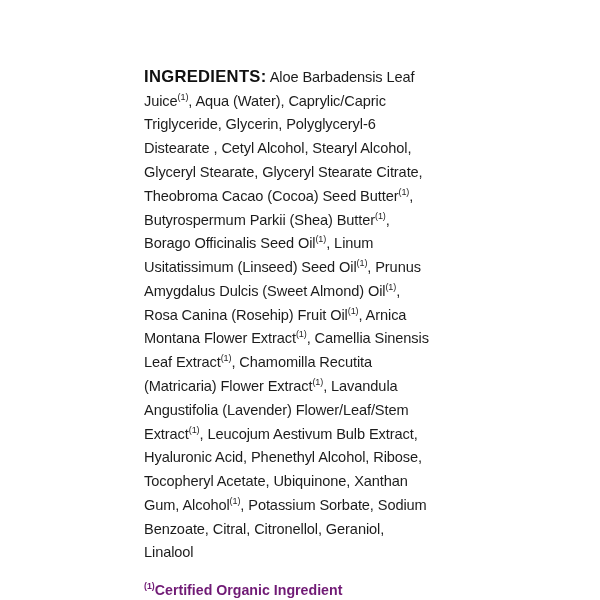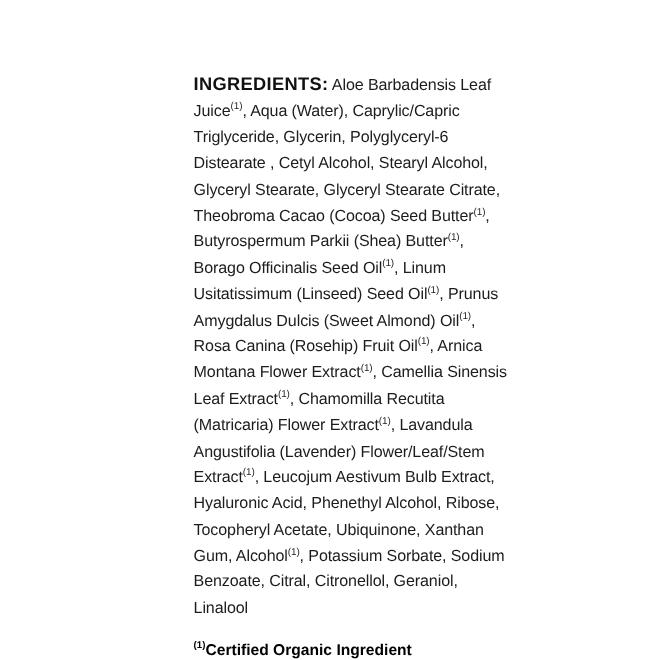--- a/index.html
+++ b/index.html
@@ -15,21 +15,21 @@
     overflow: hidden;
   }
   #page {
     position: relative;
     width: 600px;
     height: 600px;
     background: #ffffff;
   }
   .ingredients-panel {
     position: absolute;
-    left: 176px;
+    left: 144px;
     top: 48px;
     width: 292px;
   }
   .ingredients-body {
     font-size: 14.6px;
     line-height: 1.63;
     letter-spacing: -0.1px;
     color: #1c1c1c;
     text-align: left;
   }
@@ -43,21 +43,21 @@
   sup {
     font-size: 0.62em;
     vertical-align: super;
     line-height: 0;
   }
   .footnotes {
     margin-top: 5px;
     font-weight: bold;
     font-size: 14.2px;
     line-height: 1.45;
-    color: #000000;
+    color: #701a75;
   }
   .footnote-line {
     display: block;
   }
 </style>
 </head>
 <body>
 
 <div id="page">
 

